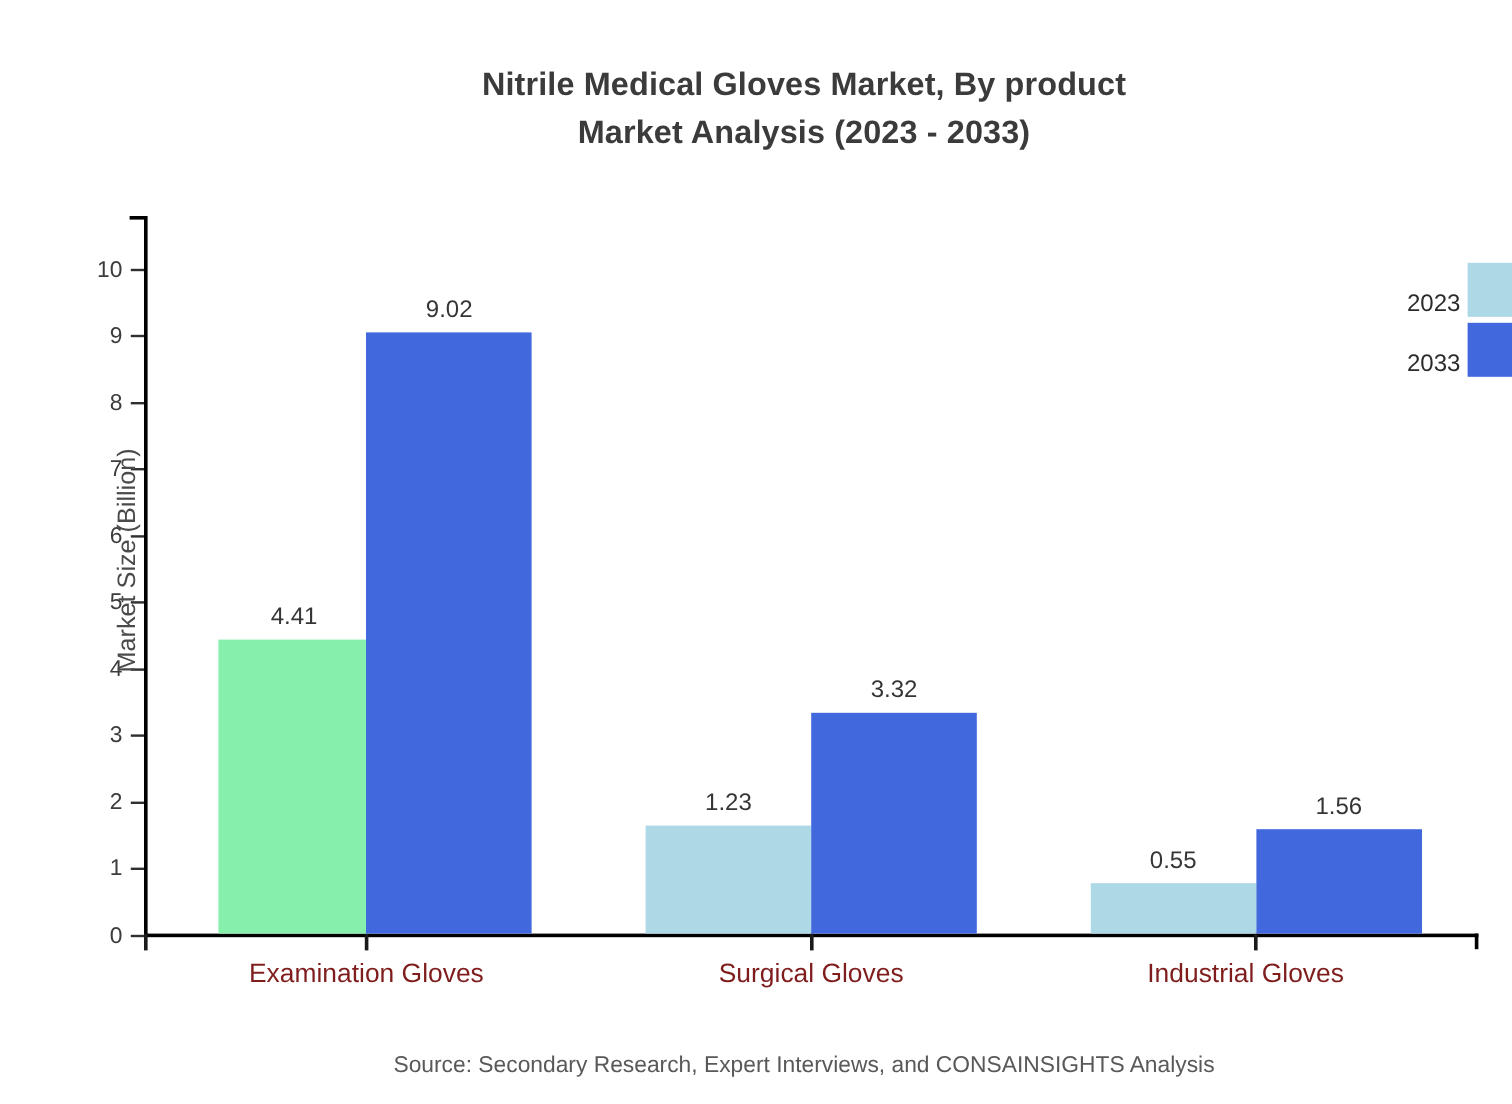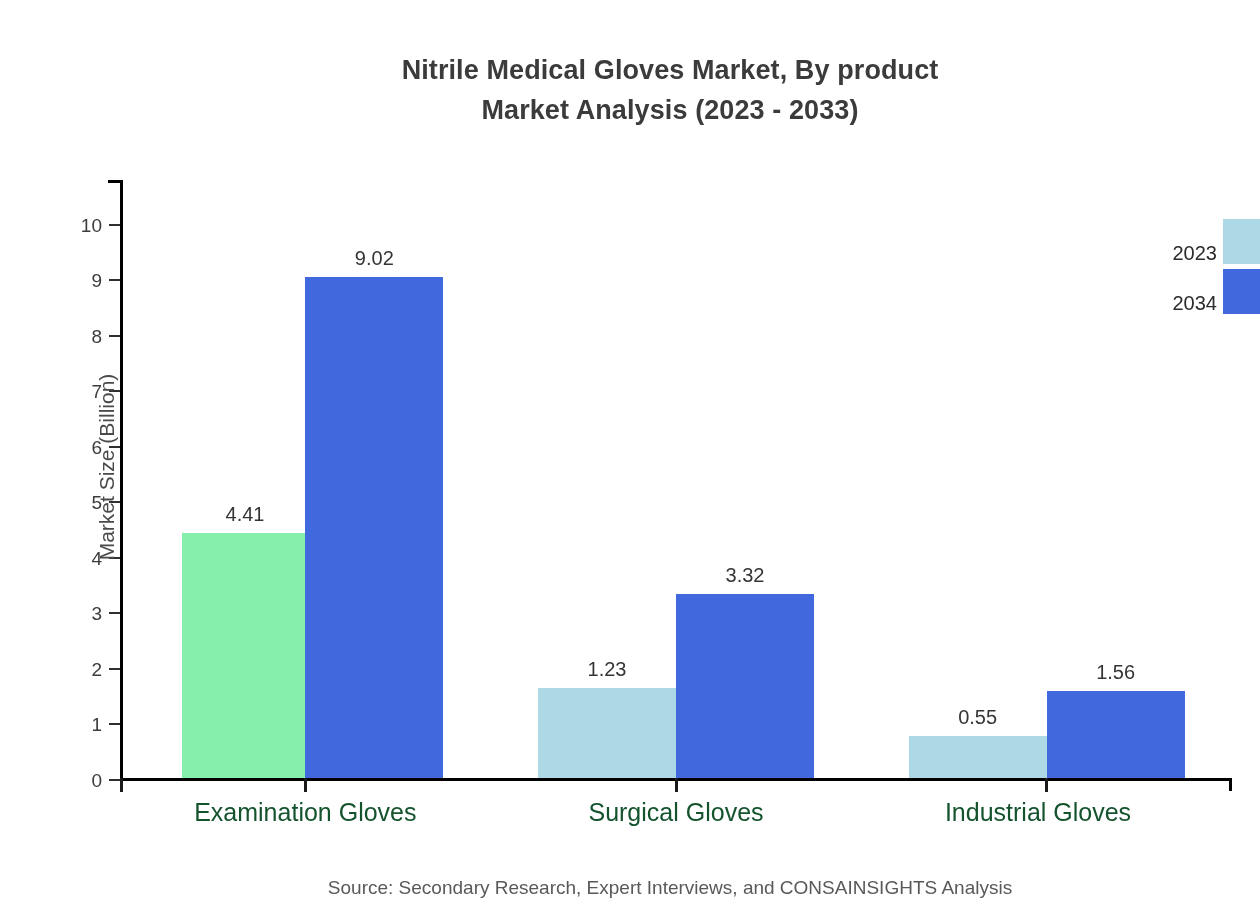--- a/index.html
+++ b/index.html
@@ -128,22 +128,22 @@
     color: #353535;
     white-space: nowrap;
     line-height: 1;
   }
 
   
   .cat-label {
     position: absolute;
     top: 620px;
     transform: translateX(-50%);
-    font-size: 25px;
-    color: #14532d;
+    font-size: 22px;
+    color: #7f1d1d;
     white-space: nowrap;
     line-height: 1;
   }
 
   
   .y-axis-title {
     position: absolute;
     left: -14px;
     top: 287px;
     transform: translate(-50%, -50%) rotate(-90deg);
@@ -281,20 +281,20 @@
 
     <div class="y-axis-title">Market Size (Billion)</div>
   </div>
 
   <div class="legend" id="legend">
       <div class="legend-row">
         <span class="legend-label">2023</span>
         <span class="legend-swatch" style="background: rgb(173, 216, 230);"></span>
       </div>
       <div class="legend-row">
-        <span class="legend-label">2034</span>
+        <span class="legend-label">2033</span>
         <span class="legend-swatch" style="background: rgb(66, 104, 222);"></span>
       </div>
     </div>
 
   <div class="source-note">Source: Secondary Research, Expert Interviews, and CONSAINSIGHTS Analysis</div>
 
 </div>
 
 </body></html>

